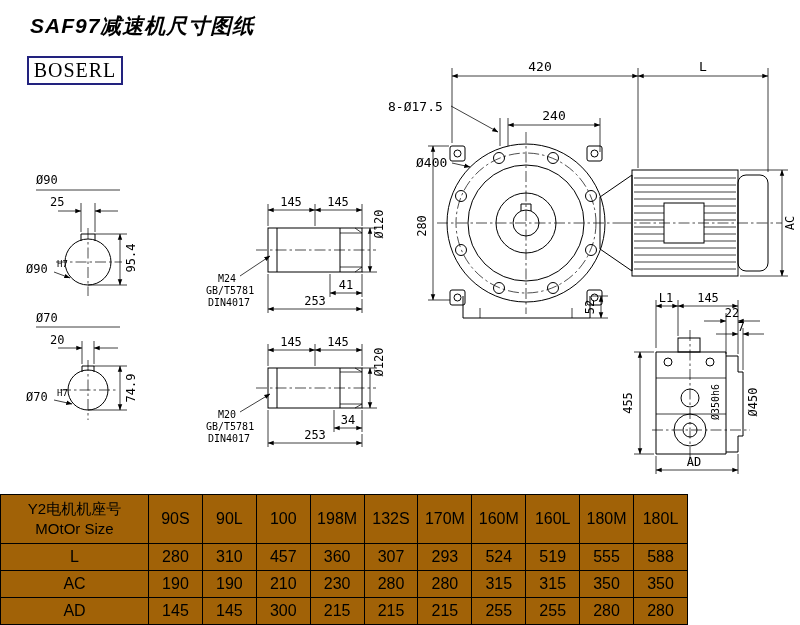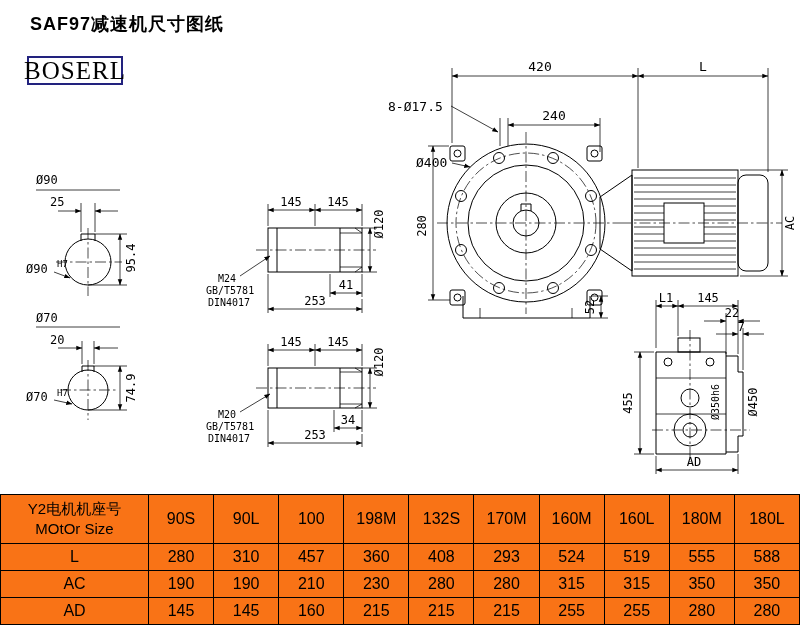--- a/index.html
+++ b/index.html
@@ -1,37 +1,37 @@
 <!DOCTYPE html>
 <html><head>
 <meta charset="utf-8">
 <style>
   * { margin:0; padding:0; box-sizing:border-box; }
   html,body { width:800px; height:625px; background:#fff; overflow:hidden;
               font-family:"Liberation Sans", sans-serif; color:#000; }
   .page { position:absolute; left:0; top:0; width:800px; height:625px; background:#fff; }
 
-  .title { position:absolute; left:30px; top:12px; font-size:18px; font-weight:bold;
-           letter-spacing:1px; font-family:"Liberation Sans", sans-serif; }
+  .title { position:absolute; left:30px; top:12px; font-size:21px; font-weight:bold;
+           letter-spacing:1px; font-family:"Liberation Sans", sans-serif;font-style:italic; }
   .logo-box { position:absolute; left:27px; top:56px; width:96px; height:29px;
               border:2px solid #22227e; display:flex; align-items:center; justify-content:center;
-              font-family:"Liberation Serif", serif; font-size:25px; letter-spacing:1px; }
+              font-family:"Liberation Serif", serif; font-size:20px; letter-spacing:1px; }
 
   svg.drawing { position:absolute; left:0; top:0; }
   .ln   { stroke:#000; stroke-width:1; fill:none; }
   .thin { stroke:#000; stroke-width:0.75; fill:none; }
   .cl   { stroke:#000; stroke-width:0.7; fill:none; stroke-dasharray:11 3 2.5 3; }
   .wfill{ fill:#fff; stroke:#000; stroke-width:1; }
   .dim  { font-family:"DejaVu Sans Mono", monospace; font-size:12px; fill:#000; }
   .dim-l{ font-family:"DejaVu Sans Mono", monospace; font-size:13px; fill:#000; }
   .dim-s{ font-family:"DejaVu Sans Mono", monospace; font-size:10px; fill:#000; }
   .dim-xs{ font-family:"DejaVu Sans Mono", monospace; font-size:9px; fill:#000; }
 
-  table.spec { position:absolute; left:0; top:494px; width:800px; border-collapse:collapse;
-               table-layout:fixed; background:#f97316; }
+  table.spec { position:absolute; left:0; top:494px; width:688px; border-collapse:collapse;
+               table-layout:fixed; background:#a16207; }
   table.spec td { border:1px solid #000; text-align:center; vertical-align:middle;
                   font-size:16px; padding:0; }
   table.spec col.c0 { width:148px; }
   tr.hdr-row { height:49px; }
   tr.data-row { height:27px; }
   .motor-label div { font-size:15px; line-height:1.35; }
 </style>
 </head>
 <body>
 
@@ -312,21 +312,21 @@
         <td>160L</td>
         <td>180M</td>
         <td>180L</td>
       </tr>
       <tr class="data-row">
         <td>L</td>
         <td>280</td>
         <td>310</td>
         <td>457</td>
         <td>360</td>
-        <td>408</td>
+        <td>307</td>
         <td>293</td>
         <td>524</td>
         <td>519</td>
         <td>555</td>
         <td>588</td>
       </tr>
       <tr class="data-row">
         <td>AC</td>
         <td>190</td>
         <td>190</td>
@@ -336,21 +336,21 @@
         <td>280</td>
         <td>315</td>
         <td>315</td>
         <td>350</td>
         <td>350</td>
       </tr>
       <tr class="data-row">
         <td>AD</td>
         <td>145</td>
         <td>145</td>
-        <td>160</td>
+        <td>300</td>
         <td>215</td>
         <td>215</td>
         <td>215</td>
         <td>255</td>
         <td>255</td>
         <td>280</td>
         <td>280</td>
       </tr>
     </tbody>
   </table>

